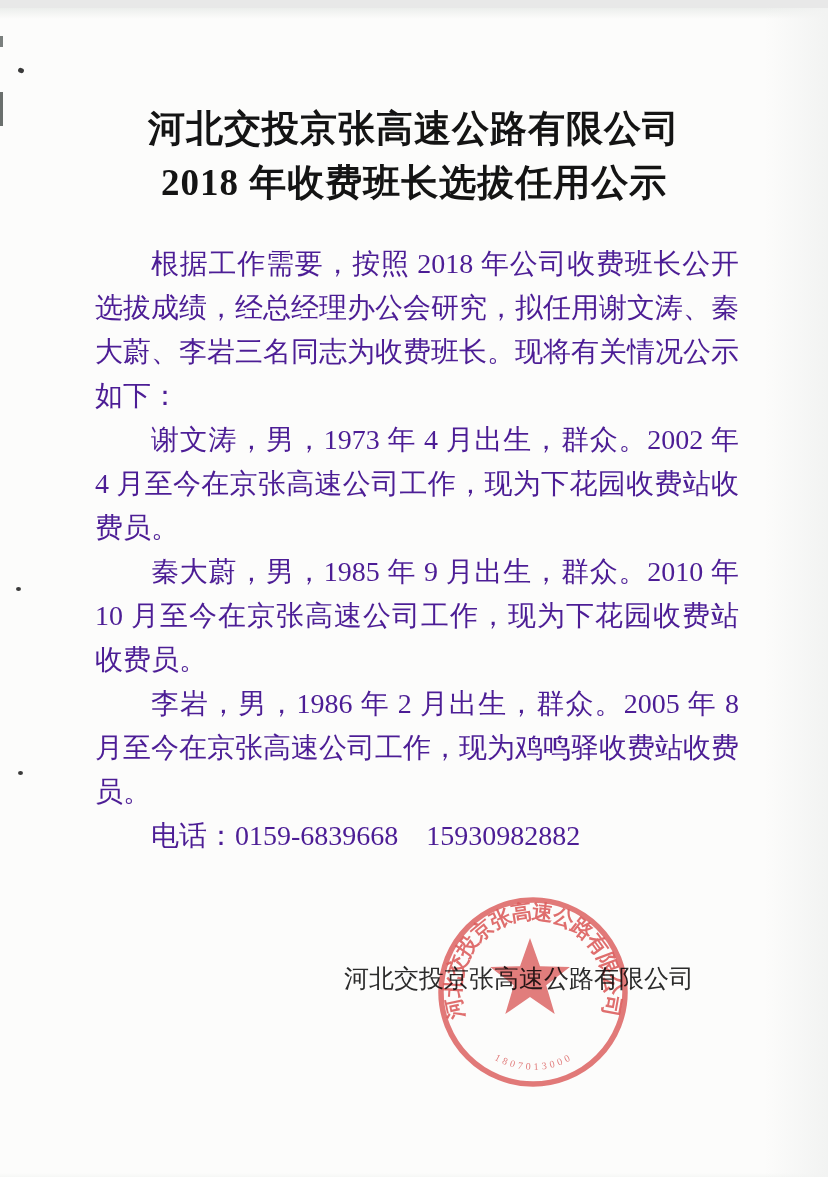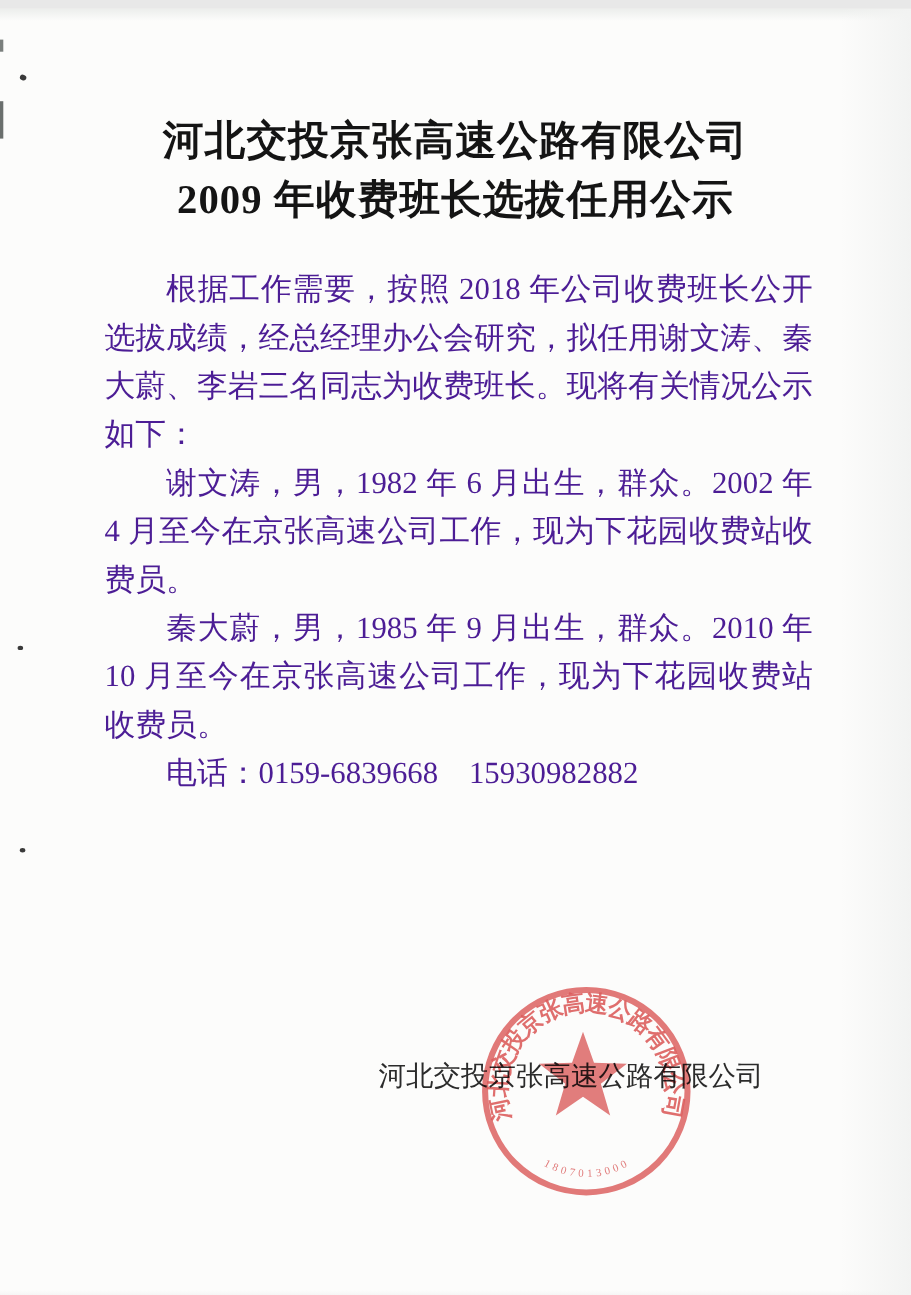--- a/index.html
+++ b/index.html
@@ -62,27 +62,28 @@
   <div class="scan-band-bottom"></div>
   <div class="scan-band-right"></div>
   <div class="speck speck-1"></div>
   <div class="speck speck-2"></div>
   <div class="speck speck-3"></div>
   <div class="edge-dash-1"></div>
   <div class="edge-dash-2"></div>
 
   <div class="title">
     <div>河北交投京张高速公路有限公司</div>
-    <div>2009 年收费班长选拔任用公示</div>
+    <div>2018 年收费班长选拔任用公示</div>
   </div>
 
   <div class="body">
     <p>根据工作需要，按照 2018 年公司收费班长公开选拔成绩，经总经理办公会研究，拟任用谢文涛、秦大蔚、李岩三名同志为收费班长。现将有关情况公示如下：</p>
-    <p>谢文涛，男，1982 年 6 月出生，群众。2002 年 4 月至今在京张高速公司工作，现为下花园收费站收费员。</p>
+    <p>谢文涛，男，1973 年 4 月出生，群众。2002 年 4 月至今在京张高速公司工作，现为下花园收费站收费员。</p>
     <p>秦大蔚，男，1985 年 9 月出生，群众。2010 年 10 月至今在京张高速公司工作，现为下花园收费站收费员。</p>
+    <p>李岩，男，1986 年 2 月出生，群众。2005 年 8 月至今在京张高速公司工作，现为鸡鸣驿收费站收费员。</p>
     <p class="contact-line"><span>电话：</span><span>0159-6839668　15930982882</span></p>
   </div>
 
   <div class="signature">
     <div class="sig-company">河北交投京张高速公路有限公司</div>
   </div>
 
   <div class="seal">
     <svg width="200" height="200" viewBox="0 0 200 200">
       <defs>

